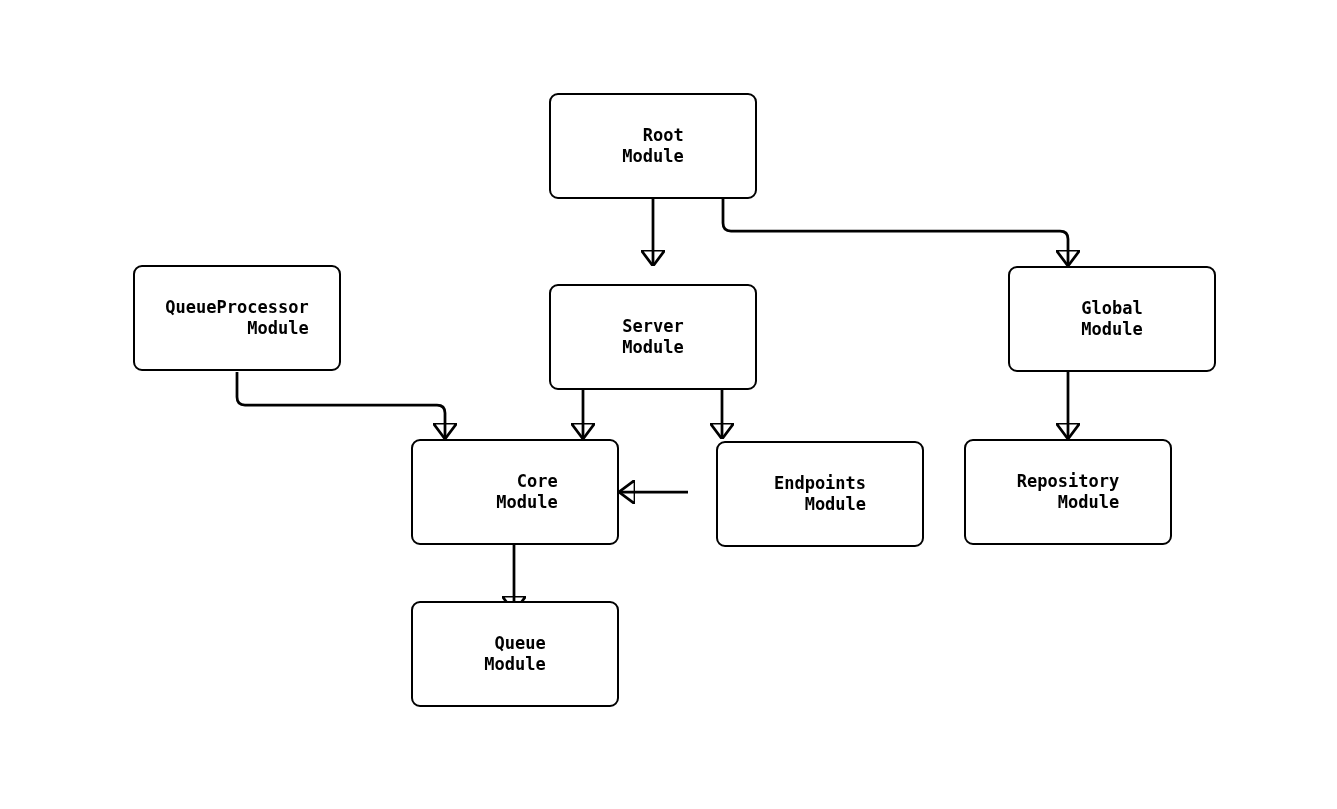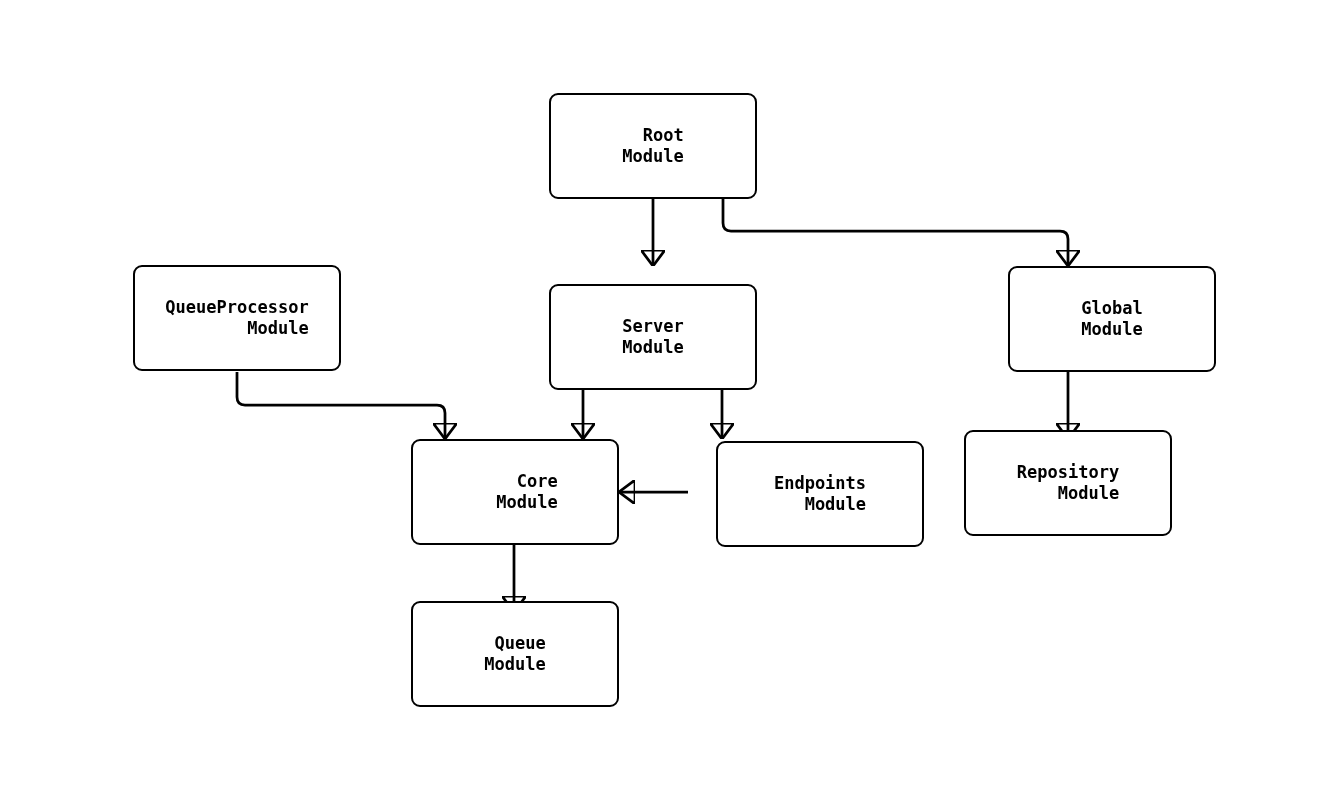--- a/index.html
+++ b/index.html
@@ -53,21 +53,21 @@
     text-align: right;
     white-space: pre-line;
   }
   
   .pos-root          { left: 549px; top:  93px; }
   .pos-queueproc     { left: 133px; top: 265px; }
   .pos-server        { left: 549px; top: 266px; margin-top: 18px; }
   .pos-global        { left: 1008px; top: 266px; }
   .pos-core          { left: 411px; top: 439px; padding-left: 24px; }
   .pos-endpoints     { left: 688px; top: 441px; margin-left: 28px; }
-  .pos-repository    { left: 964px; top: 430px; }
+  .pos-repository    { left: 964px; top: 439px; }
   .pos-queue         { left: 411px; top: 601px; }
 </style>
 </head>
 <body>
 
 <div class="canvas">
 
   <svg class="edges" viewBox="0 0 1337 809" xmlns="http://www.w3.org/2000/svg" aria-hidden="true">
     <defs>
       <marker id="arrowhead" markerUnits="userSpaceOnUse" markerWidth="16" markerHeight="24" viewBox="0 0 16 24" refX="15" refY="12" orient="auto">

